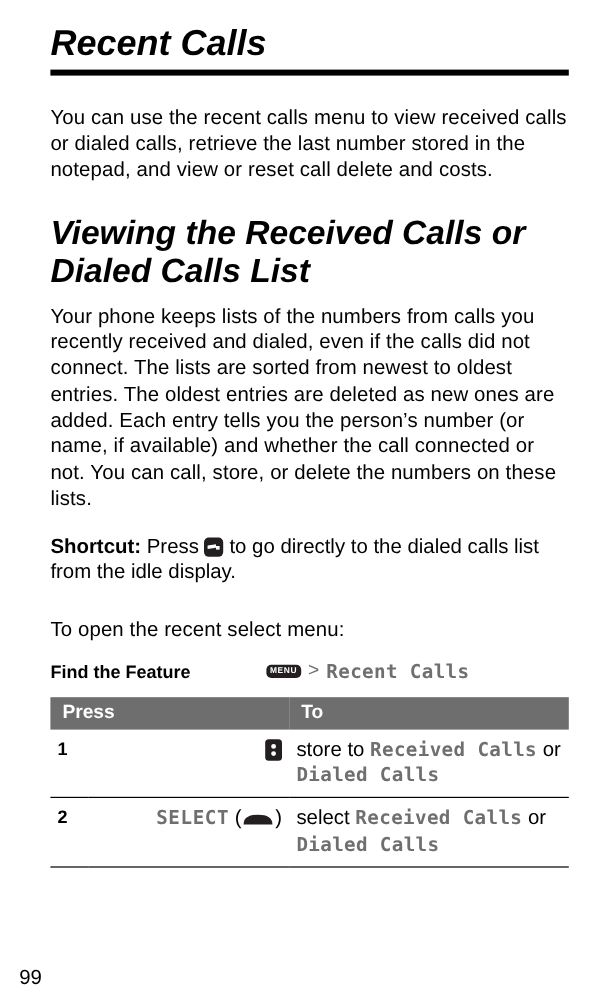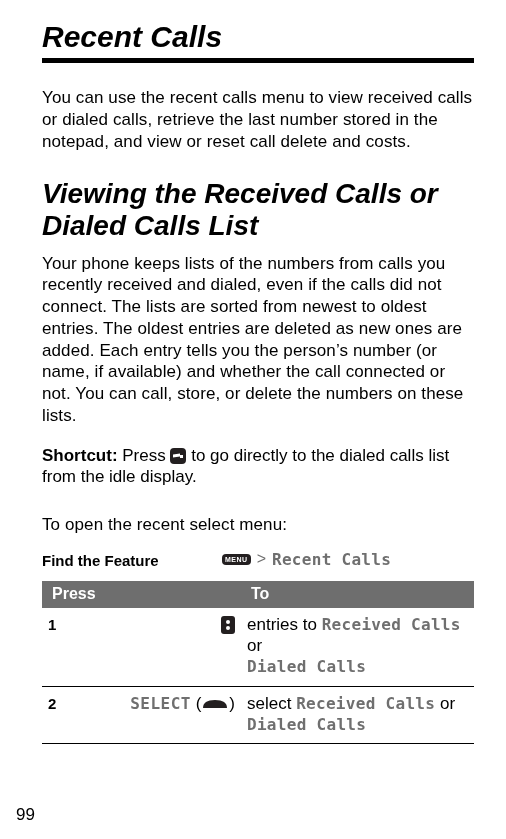--- a/index.html
+++ b/index.html
@@ -237,21 +237,21 @@
         <th>To</th>
       </tr>
     </thead>
     <tbody>
       <tr>
         <td class="numcell">1</td>
         <td class="presscell">
           <span class="scroll-key"></span>
         </td>
         <td class="action-cell">
-          <span>entries to </span><span class="mono">Received Calls</span><span> or </span><br><span class="mono">Dialed Calls</span>
+          <span>store to </span><span class="mono">Received Calls</span><span> or </span><br><span class="mono">Dialed Calls</span>
         </td>
       </tr>
       <tr>
         <td class="numcell">2</td>
         <td class="presscell">
           <span class="softkey">SELECT</span>
           <span> (</span><svg class="softkey-img" width="28" height="12" viewBox="0 0 28 12">
               <path d="M2 10 Q 2 2 14 2 Q 26 2 26 10 Z" fill="#231f20"></path>
             </svg><span>)</span>
         </td>

